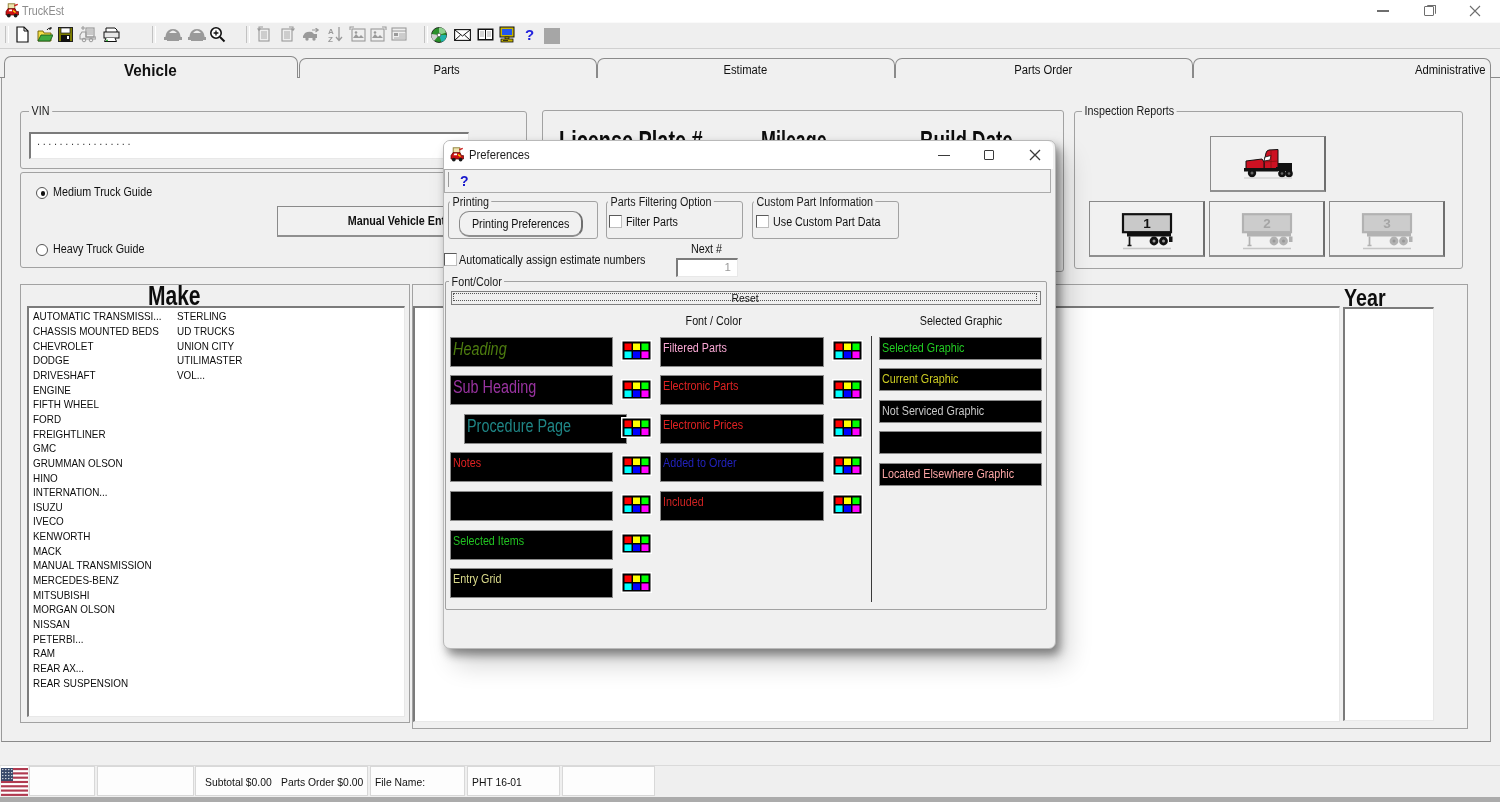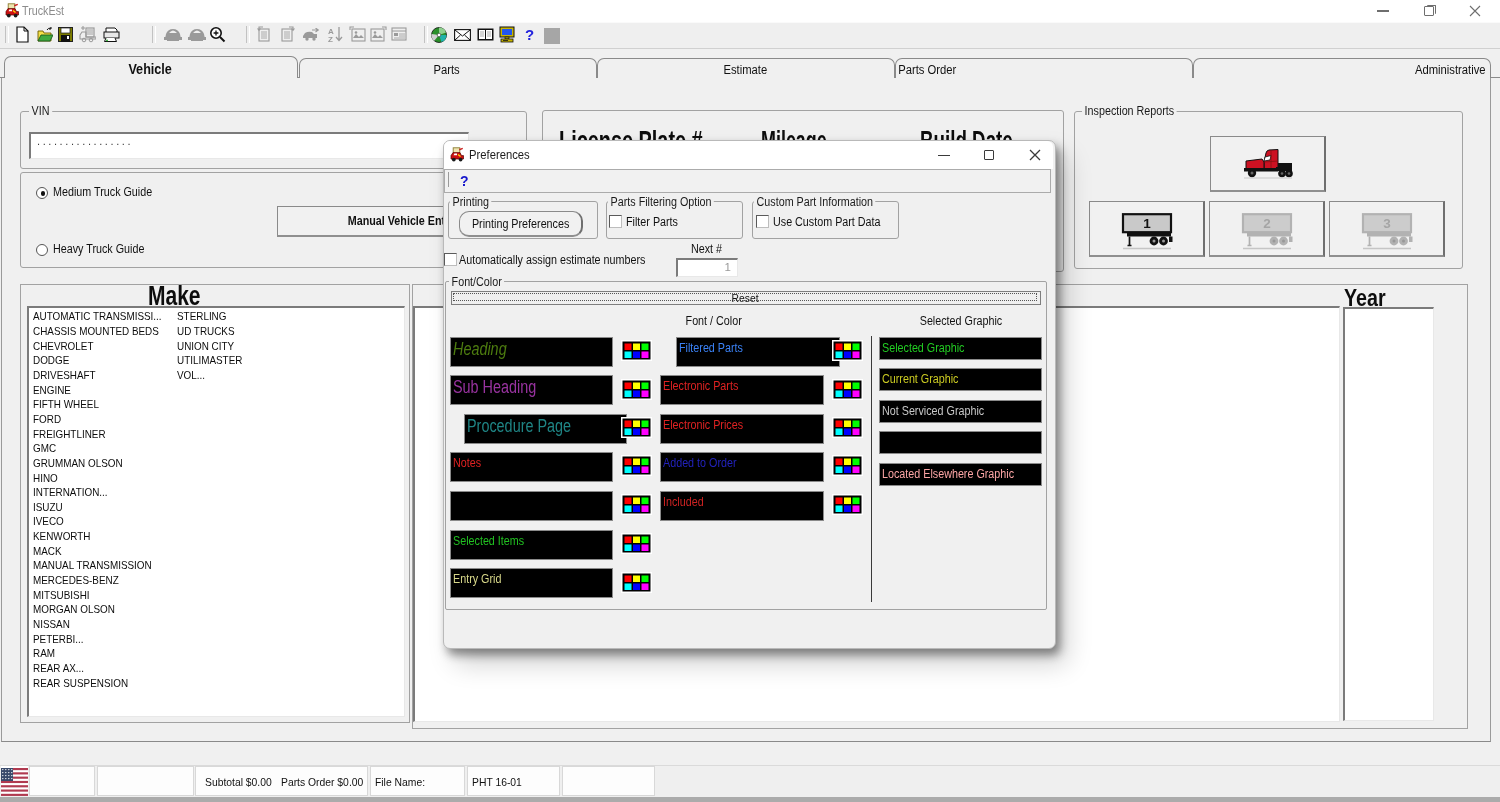--- a/index.html
+++ b/index.html
@@ -159,27 +159,27 @@
     <rect x="2" y="1" width="14" height="10" fill="#c8b400" stroke="#111" stroke-width="1"></rect>
     <rect x="4" y="3" width="10" height="6" fill="#2255ee"></rect>
     <rect x="7" y="11" width="4" height="2" fill="#c8b400" stroke="#111" stroke-width="0.7"></rect>
     <rect x="3" y="13" width="12" height="3" fill="#c8b400" stroke="#111" stroke-width="0.8"></rect>
     <path d="M5 14.5 h5" stroke="#111" stroke-width="0.8"></path>
   </svg>
 <div class="abs" style="left:525px;top:26px;font-size:15px;font-weight:bold;color:#2222dd;">?</div>
 <div class="abs" style="left:544px;top:28px;width:16px;height:16px;background:#a6a6a6;"></div>
 <div class="abs" style="left:0;top:77px;width:1500px;height:1px;background:#8a8a8a;"></div>
 <div class="abs" style="left:4px;top:56px;width:292px;height:24px;background:#f0f0f0;border:1px solid #8a8a8a;border-bottom:none;z-index:3;border-radius:7px 7px 0 0;"></div>
-<div class="abs" style="left:4px;top:61px;width:292px;text-align:center;font-size:14px;font-weight:bold;color:#111;z-index:4;"><span style="display:inline-block;transform:scaleX(0.9);">Vehicle</span></div>
+<div class="abs" style="left:4px;top:61px;width:292px;text-align:center;font-size:17px;font-weight:bold;color:#111;z-index:4;"><span style="display:inline-block;transform:scaleX(0.9);">Vehicle</span></div>
 <div class="abs" style="left:299px;top:58px;width:296px;height:22px;background:#f0f0f0;border:1px solid #8a8a8a;border-bottom:none;z-index:2;border-radius:7px 7px 0 0;"></div>
 <div class="abs" style="left:299px;top:63px;width:296px;text-align:center;font-size:12.5px;color:#111;z-index:4;"><span style="display:inline-block;transform:scaleX(0.9);">Parts</span></div>
 <div class="abs" style="left:597px;top:58px;width:296px;height:22px;background:#f0f0f0;border:1px solid #8a8a8a;border-bottom:none;z-index:2;border-radius:7px 7px 0 0;"></div>
 <div class="abs" style="left:597px;top:63px;width:296px;text-align:center;font-size:12.5px;color:#111;z-index:4;"><span style="display:inline-block;transform:scaleX(0.9);">Estimate</span></div>
 <div class="abs" style="left:895px;top:58px;width:296px;height:22px;background:#f0f0f0;border:1px solid #8a8a8a;border-bottom:none;z-index:2;border-radius:7px 7px 0 0;"></div>
-<div class="abs" style="left:895px;top:63px;width:296px;text-align:left;font-size:12.5px;color:#111;z-index:4;"><span style="display:inline-block;transform:scaleX(0.9);">Parts Order</span></div>
+<div class="abs" style="left:895px;top:63px;width:296px;text-align:center;font-size:12.5px;color:#111;z-index:4;"><span style="display:inline-block;transform:scaleX(0.9);">Parts Order</span></div>
 <div class="abs" style="left:1193px;top:58px;width:296px;height:22px;background:#f0f0f0;border:1px solid #8a8a8a;border-bottom:none;z-index:2;border-radius:7px 7px 0 0;"></div>
 <div class="abs" style="left:1193px;top:63px;width:296px;text-align:right;font-size:12.5px;color:#111;z-index:4;"><span style="display:inline-block;transform:scaleX(0.9);">Administrative</span></div>
 <div class="abs" style="left:1px;top:78px;width:1488px;height:663px;background:#f0f0f0;border-left:1px solid #9a9a9a;border-right:1px solid #9a9a9a;border-bottom:1px solid #8a8a8a;z-index:3;"></div>
 <div class="abs" style="left:5px;top:76px;width:290px;height:4px;background:#f0f0f0;z-index:4;"></div>
 <div class="grp" style="z-index:5;left:20px;top:111px;width:505px;height:56px;"></div>
 <div class="grplab" style="z-index:5;left:29px;top:104px;">VIN</div>
 <div class="sunken" style="z-index:5;left:29px;top:132px;width:437px;height:24px;"></div>
 <div class="abs" style="z-index:5;left:37px;top:135px;font-size:11px;letter-spacing:2.6px;color:#3a3a3a;">.................</div>
 <div class="grp" style="z-index:5;left:20px;top:172px;width:505px;height:94px;"></div>
 <div class="abs" style="z-index:5;left:36px;top:186.5px;width:10px;height:10px;border-radius:50%;background:#fff;border:1.2px solid #555;"></div>
@@ -414,21 +414,21 @@
     <use href="#pal"></use>
   </svg>
 <div class="sw" style="z-index:10;left:449.7px;top:529.5px;width:161px;height:28px;color:#21c121;"><span>Selected Items</span></div>
 <svg class="abs" style="z-index:10;left:620.5px;top:532.7px" width="31" height="21">
     <use href="#pal"></use>
   </svg>
 <div class="sw" style="z-index:10;left:449.7px;top:568.3px;width:161px;height:28px;color:#d8d88a;"><span>Entry Grid</span></div>
 <svg class="abs" style="z-index:10;left:620.5px;top:571.5px" width="31" height="21">
     <use href="#pal"></use>
   </svg>
-<div class="sw" style="z-index:10;left:660.4px;top:336.9px;width:162px;height:28px;color:#3b82f6;margin-left:16px;"><span>Filtered Parts</span></div>
+<div class="sw" style="z-index:10;left:660.4px;top:336.9px;width:162px;height:28px;color:#f9a8d4;"><span>Filtered Parts</span></div>
 <svg class="abs" style="z-index:10;left:831.5px;top:340.09999999999997px" width="31" height="21">
     <use href="#pal"></use>
   </svg>
 <div class="sw" style="z-index:10;left:660.4px;top:375.3px;width:162px;height:28px;color:#e02222;"><span>Electronic Parts</span></div>
 <svg class="abs" style="z-index:10;left:831.5px;top:378.5px" width="31" height="21">
     <use href="#pal"></use>
   </svg>
 <div class="sw" style="z-index:10;left:660.4px;top:413.7px;width:162px;height:28px;color:#e02222;"><span>Electronic Prices</span></div>
 <svg class="abs" style="z-index:10;left:831.5px;top:416.9px" width="31" height="21">
     <use href="#pal"></use>

